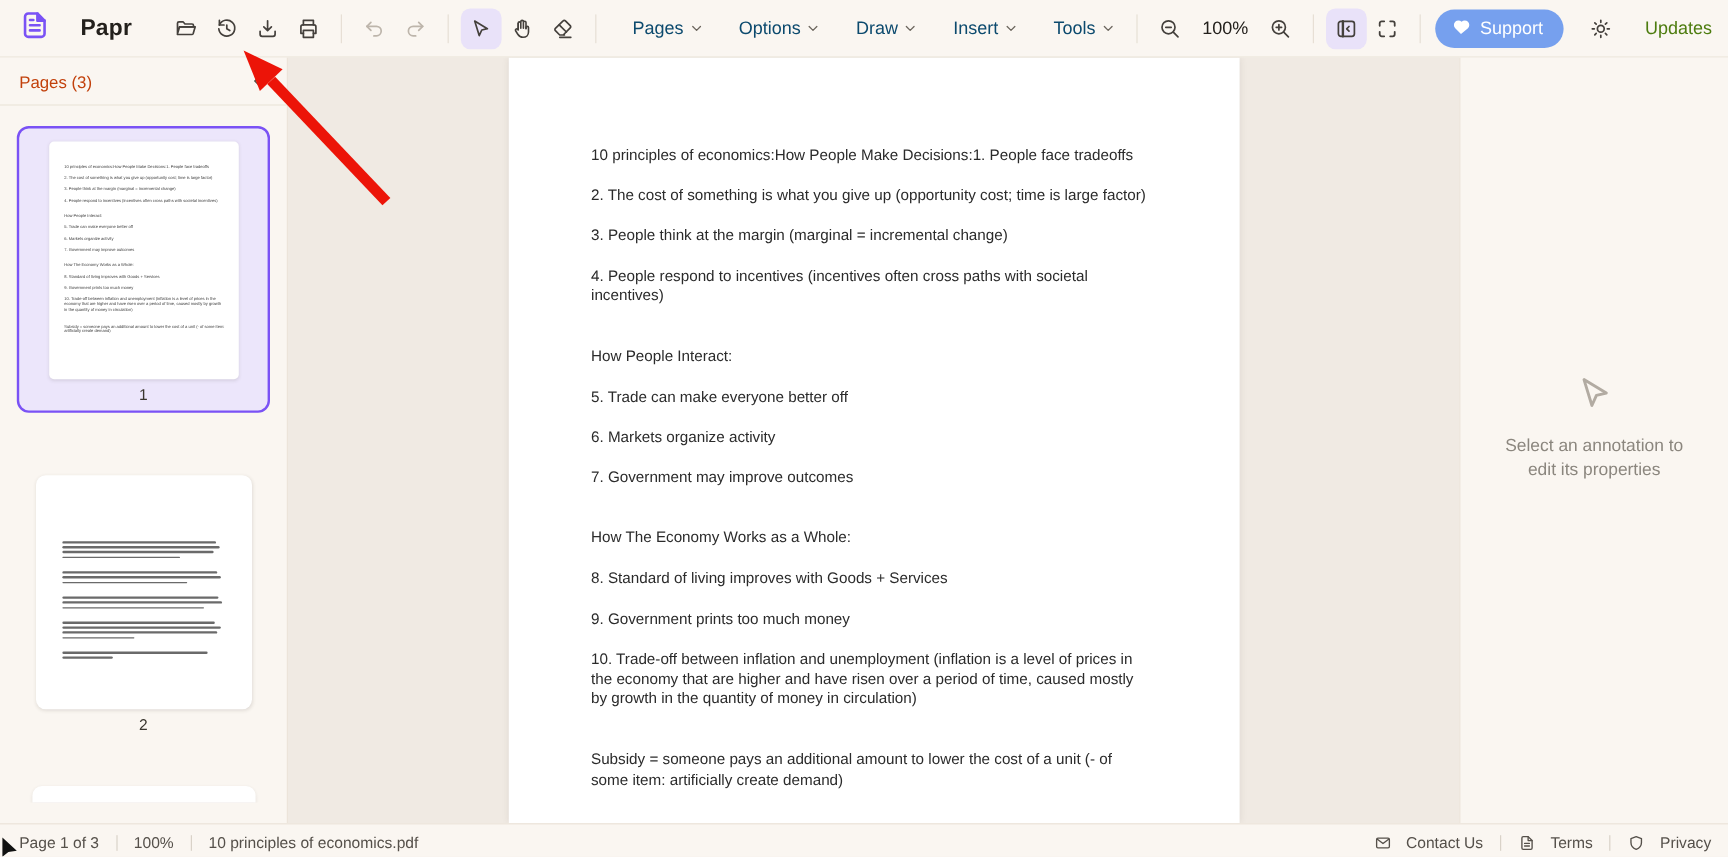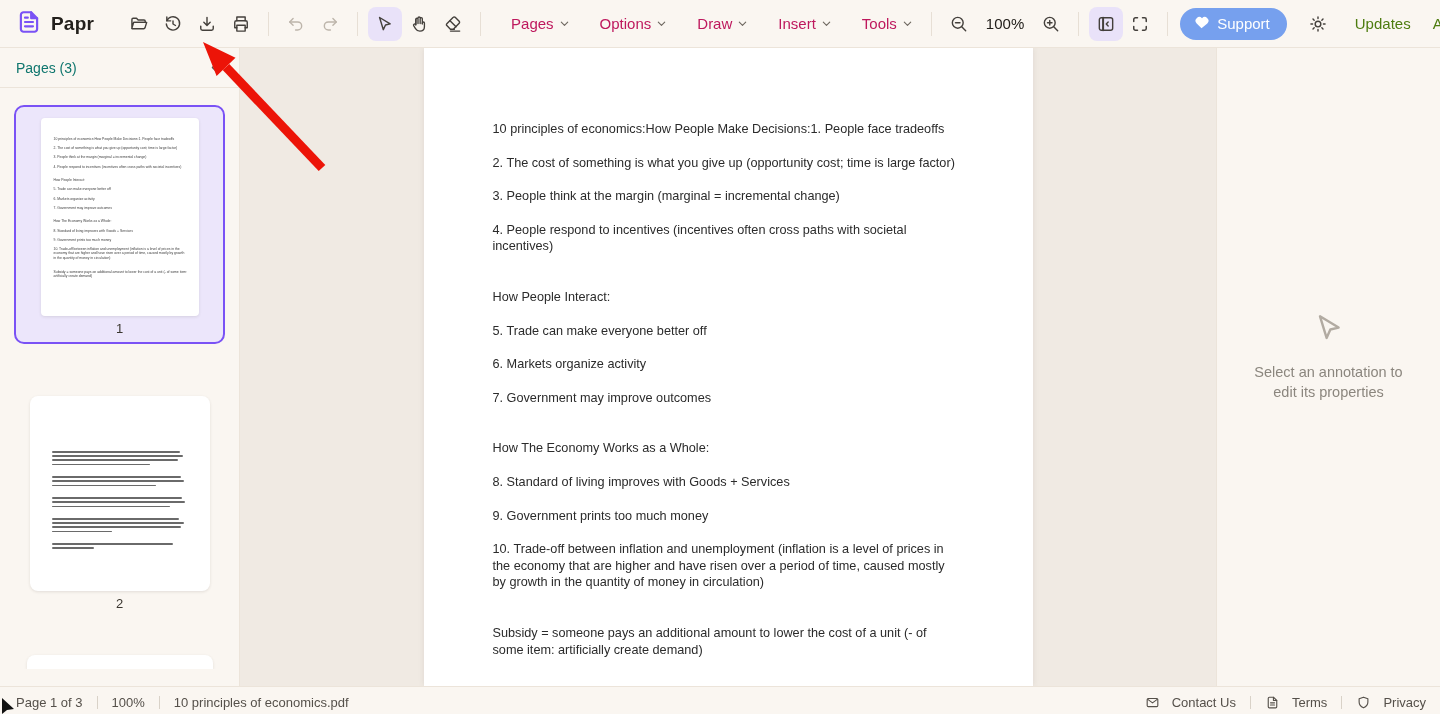--- a/index.html
+++ b/index.html
@@ -16,34 +16,34 @@
 
   
   .toolbar {
     grid-column:1 / 4;
     display:flex; align-items:center;
     padding:0 14px 0 16px;
     background:#faf6f1;
     border-bottom:1px solid #ece4da;
     white-space:nowrap;
   }
-  .brand { display:flex; align-items:center; gap:9px; margin-right:28px; }
+  .brand { display:flex; align-items:center; gap:25px; margin-right:28px; }
   .brand-name { font-size:19px; font-weight:700; letter-spacing:.2px; color:#23201c; }
   .tb-btn {
     width:34px; height:34px; border:none; background:transparent; border-radius:8px;
     display:flex; align-items:center; justify-content:center; color:#44403c; cursor:pointer;
     flex:0 0 auto;
   }
   .tb-btn svg { display:block; }
   .tb-btn.selected { background:#e9e2f9; }
   .tb-btn.disabled { color:#bdb5ab; }
   .tb-divider { width:1px; height:24px; background:#e7dfd5; margin:0 10px; flex:0 0 auto; }
   .menus { display:flex; align-items:center; gap:26px; margin:0 6px 0 18px; }
   .menu-btn {
-    border:none; background:transparent; font-family:inherit; font-size:15px; color:#be185d;
+    border:none; background:transparent; font-family:inherit; font-size:15px; color:#0c4a6e;
     display:flex; align-items:center; gap:5px; cursor:pointer; padding:6px 2px;text-align:center;
   }
   .menu-btn .chev { color:#6d675f; display:flex; }
   .zoom-group { display:flex; align-items:center; margin-left:auto; }
   .zoom-label { font-size:15px; color:#23201c; margin:0 10px; }
   .support-btn {
     border:none; cursor:pointer; display:flex; align-items:flex-start; gap:8px;
     background:#76a0ee; color:#ffffff; font-family:inherit; font-size:15px;
     padding:7px 17px 8px 14px; border-radius:999px; margin:0 14px 0 2px;
   }
@@ -53,21 +53,21 @@
   }
 
   
   .sidebar {
     grid-row:2; grid-column:1;
     background:#faf6f1; border-right:1px solid #ece4da;
     display:flex; flex-direction:column; overflow:hidden;
   }
   .panel-header {
     height:40px; flex:0 0 auto; display:flex; align-items:center; justify-content:space-between;
-    padding:0 16px; border-bottom:1px solid #ece4da; font-size:14px; color:#0f766e;
+    padding:0 16px; border-bottom:1px solid #ece4da; font-size:14px; color:#c2410c;
   }
   .collapse-btn { border:none; background:none; color:#57524b; cursor:pointer; display:flex; padding:2px; }
   .thumbs { padding:17px 14px 0; overflow:hidden; }
   .thumb-card {
     border-radius:10px; cursor:pointer;
   }
   .thumb-card.selected {
     border:2px solid #7a52f5; background:#ece6fb; padding:11px 0 6px; 
   }
   .thumb-page {

